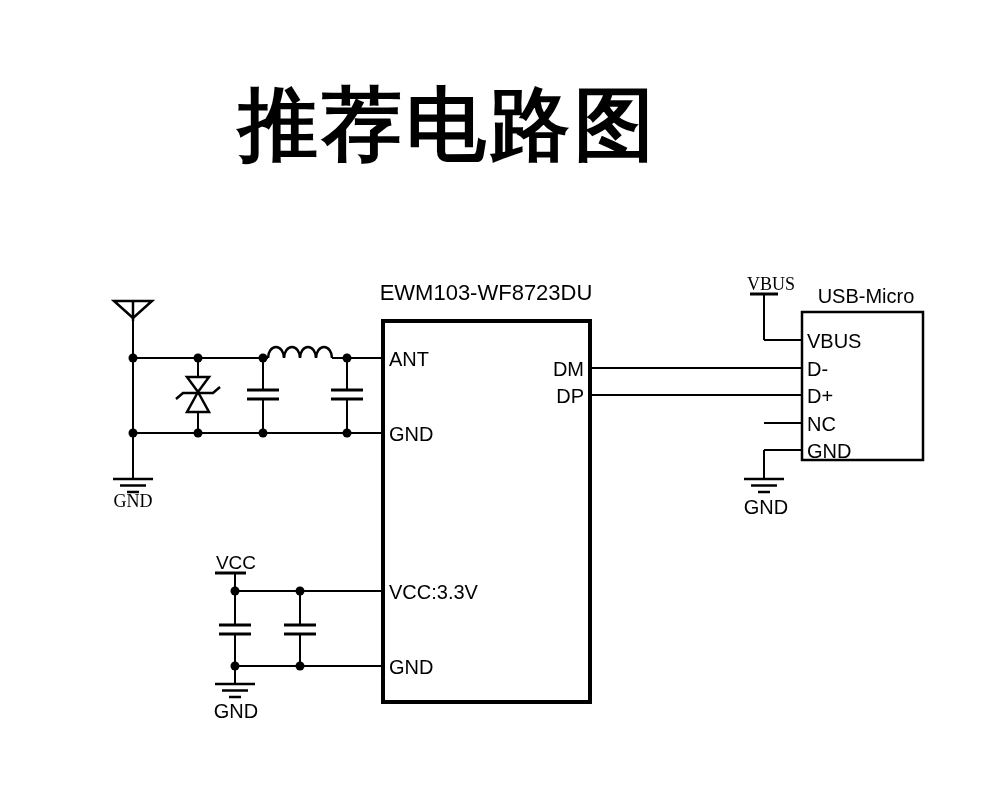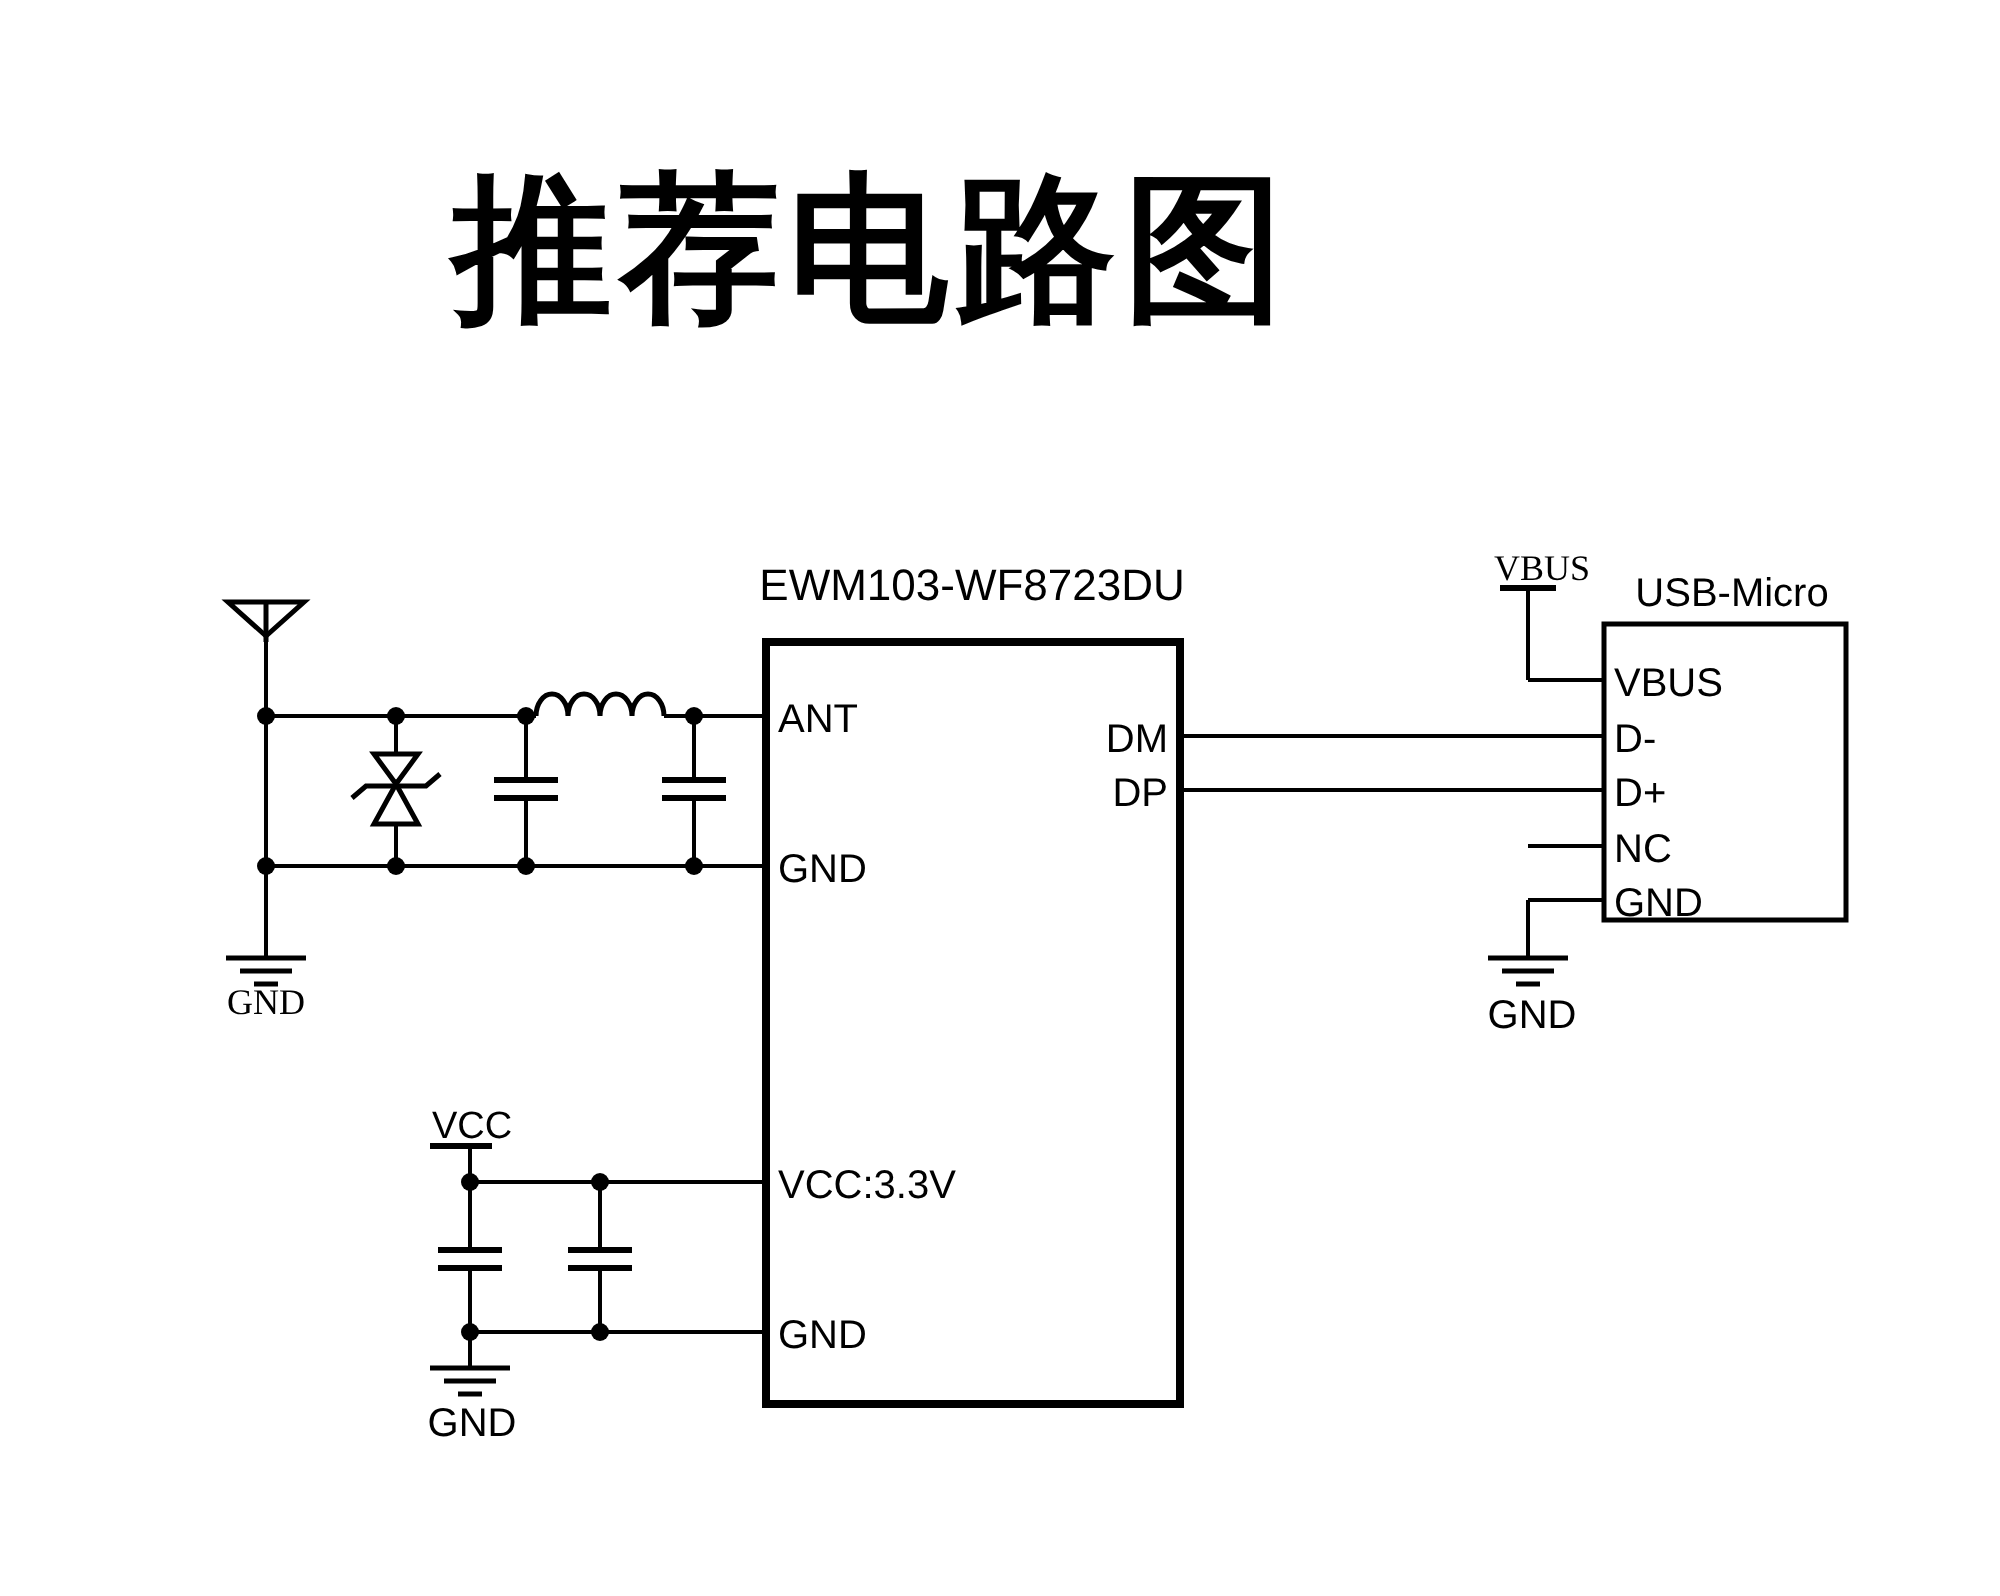--- a/index.html
+++ b/index.html
@@ -11,21 +11,21 @@
     position: relative;
     width: 1000px;
     height: 798px;
     background: #ffffff;
     overflow: hidden;
     font-family: "Liberation Sans", sans-serif;
   }
   .page-title {
     position: absolute;
     top: 72px;
-    left: 0;
+    left: 12px;
     width: 872px;
     text-align: center;
     font-size: 80px;
     font-weight: 900;
     letter-spacing: 4px;
     color: #000000;
     font-family: "Liberation Sans", sans-serif;
   }
   svg.schematic {
     position: absolute;

